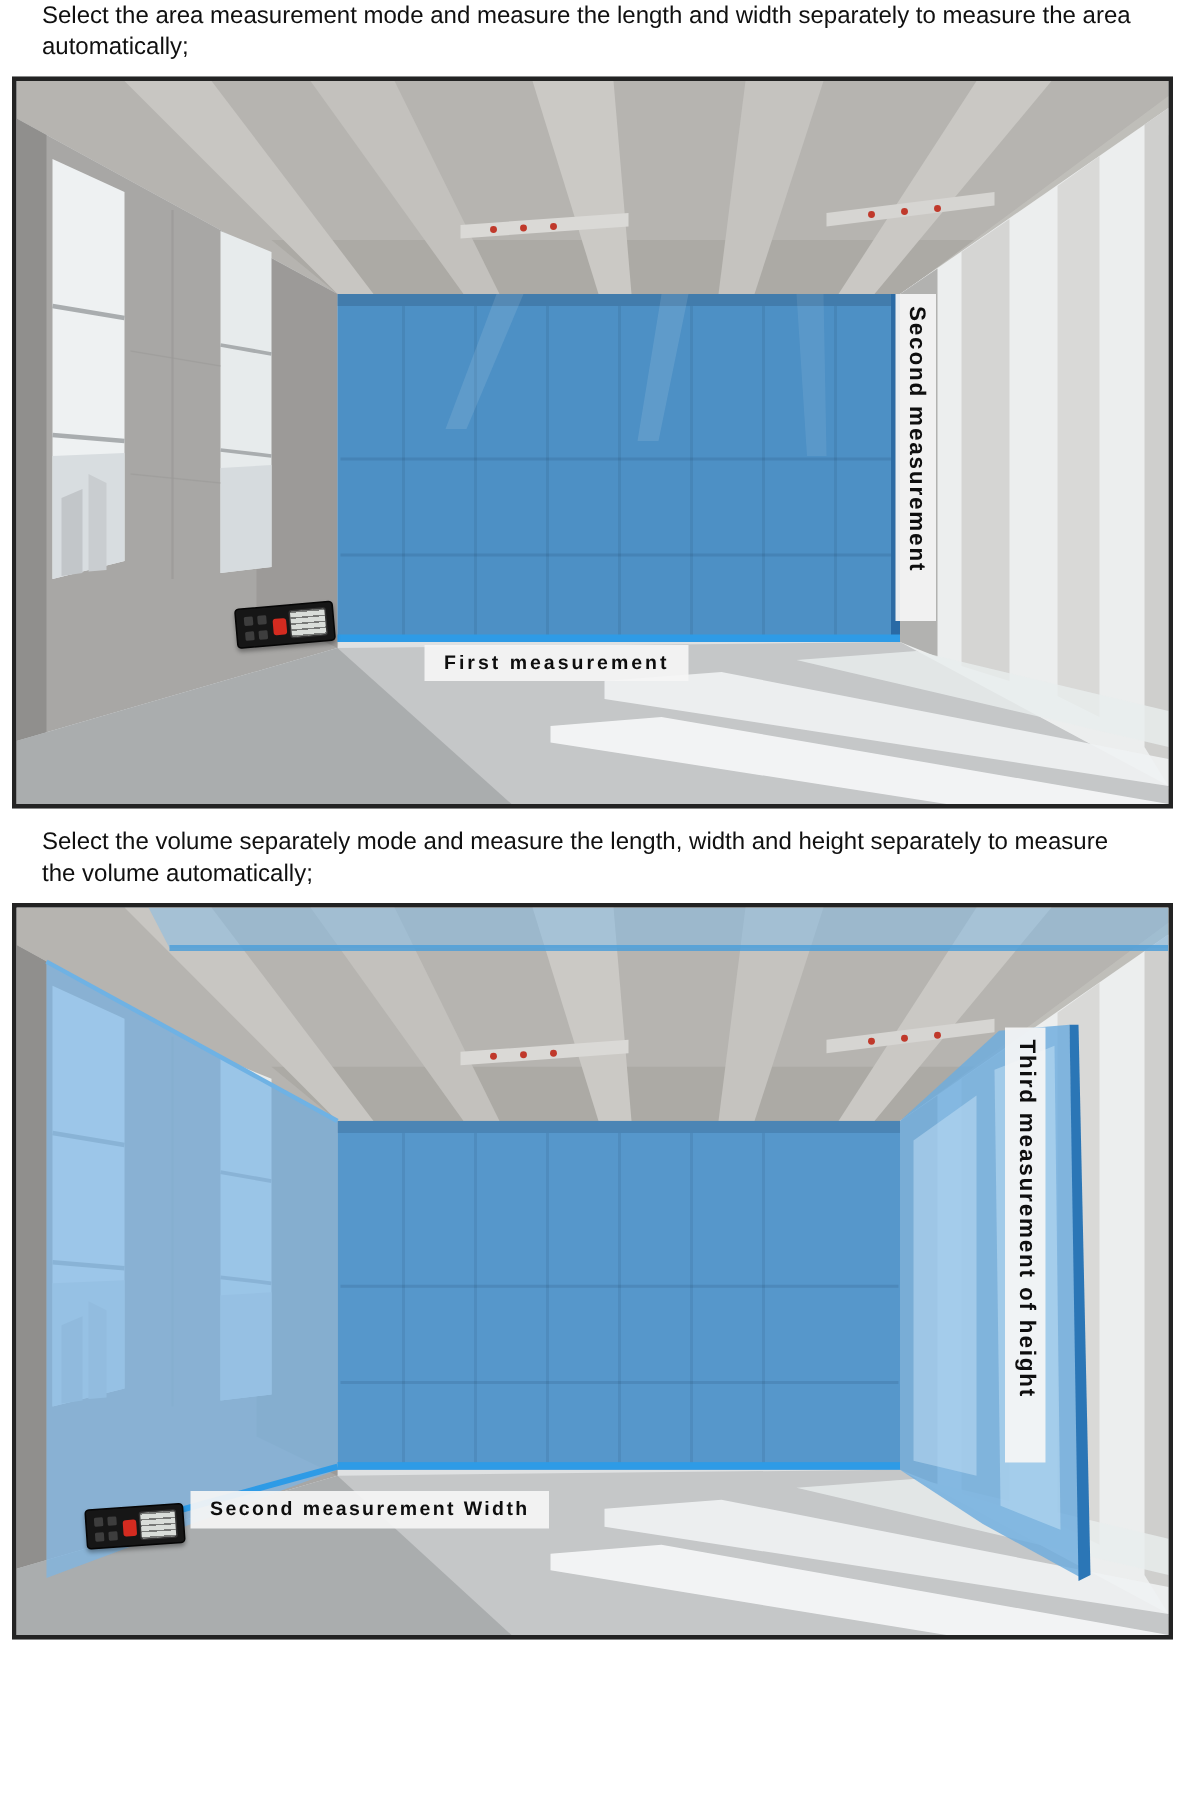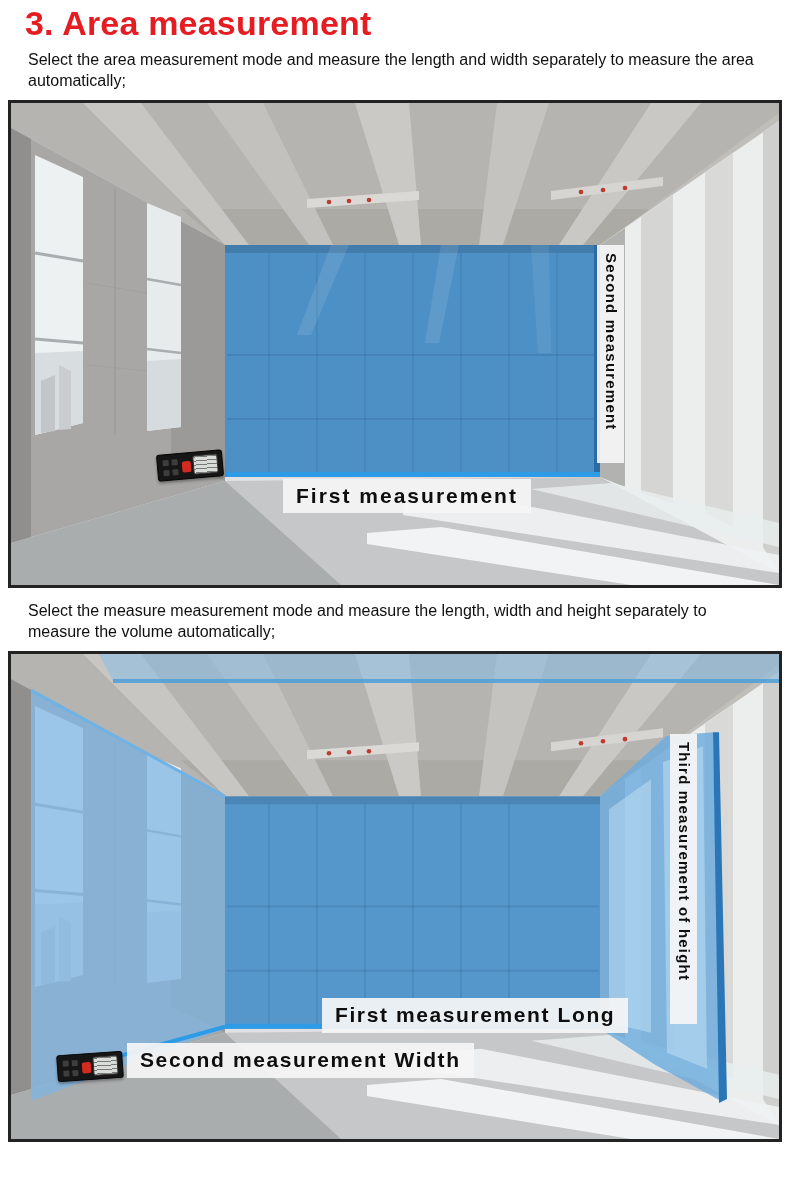--- a/index.html
+++ b/index.html
@@ -20,21 +20,21 @@
   .photo {
     position:relative; margin:0 8px 12px 8px;
     border:3px solid #232323; background:#dfe1e2; overflow:hidden;
   }
   .photo-1 { height:488px; }
   .photo-2 { height:491px; }
   .photo svg { position:absolute; inset:0; width:100%; height:100%; display:block; }
 
   .label {
     position:absolute; background:rgba(245,245,245,0.93); color:#0e0e0e;
-    font-weight:bold; font-size:21px; letter-spacing:2px; white-space:nowrap;
+    font-weight:bold; font-size:13px; letter-spacing:2px; white-space:nowrap;
     padding:4px 13px; line-height:1.25;
   }
   .label.vertical {
     writing-mode:vertical-rl; font-size:15px; letter-spacing:1.2px;
     padding:8px 4px;
   }
   
   .lbl-first-1  { left:272px; top:376px; }
   .lbl-second-1 { left:586px; top:142px; height:218px; }
   
@@ -63,21 +63,20 @@
   .device .k2 { left:5px;  top:15px; }
   .device .k3 { left:14px; top:5px; }
   .device .k4 { left:14px; top:15px; }
 </style>
 </head>
 <body>
 
 <div class="page">
 
   <section>
-    <h2 class="heading">3. Area measurement</h2>
     <p class="desc">Select the area measurement mode and measure the length and width separately to measure the area automatically;</p>
 
     <figure class="photo photo-1">
       <svg viewBox="0 0 768 482" preserveAspectRatio="none">
 
         <g>
           <polygon points="0,0 768,0 768,18 589,142 214,142 0,25" fill="#b6b4b0"></polygon>
           <polygon points="214,142 589,142 640,106 170,106" fill="#a29f9a" opacity="0.5"></polygon>
           <polygon points="214,142 238,142 130,0 72,0" fill="#c8c6c2"></polygon>
           <polygon points="298,142 322,142 252,0 196,0" fill="#c3c1bd"></polygon>
@@ -161,21 +160,21 @@
         <div class="btn-red"></div>
         <div class="screen"></div>
       </div>
 
       <div class="label lbl-first-1">First measurement</div>
       <div class="label vertical lbl-second-1">Second measurement</div>
     </figure>
   </section>
 
   <section>
-    <p class="desc">Select the measure measurement mode and measure the length, width and height separately to measure the volume automatically;</p>
+    <p class="desc">Select the volume separately mode and measure the length, width and height separately to measure the volume automatically;</p>
 
     <figure class="photo photo-2">
       <svg viewBox="0 0 768 484" preserveAspectRatio="none">
 
         <g>
           <polygon points="0,0 768,0 768,18 589,142 214,142 0,25" fill="#b6b4b0"></polygon>
           <polygon points="214,142 589,142 640,106 170,106" fill="#a29f9a" opacity="0.5"></polygon>
           <polygon points="214,142 238,142 130,0 72,0" fill="#c8c6c2"></polygon>
           <polygon points="298,142 322,142 252,0 196,0" fill="#c3c1bd"></polygon>
           <polygon points="388,142 410,142 398,0 344,0" fill="#cbc9c5"></polygon>
@@ -259,19 +258,18 @@
 
       <div class="device device-2">
         <div class="key k1"></div>
         <div class="key k2"></div>
         <div class="key k3"></div>
         <div class="key k4"></div>
         <div class="btn-red"></div>
         <div class="screen"></div>
       </div>
 
-      <div class="label lbl-first-2">First measurement Long</div>
       <div class="label lbl-second-2">Second measurement Width</div>
       <div class="label vertical lbl-third-2">Third measurement of height</div>
     </figure>
   </section>
 
 </div>
 
 </body></html>

